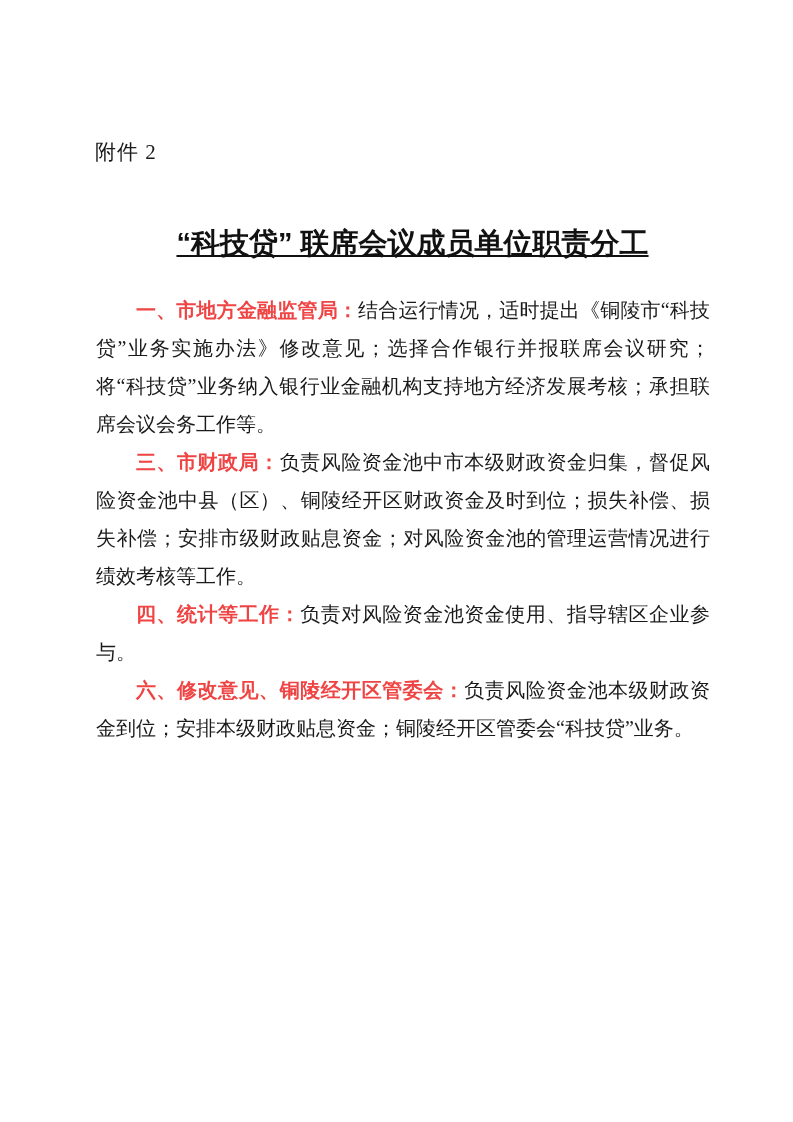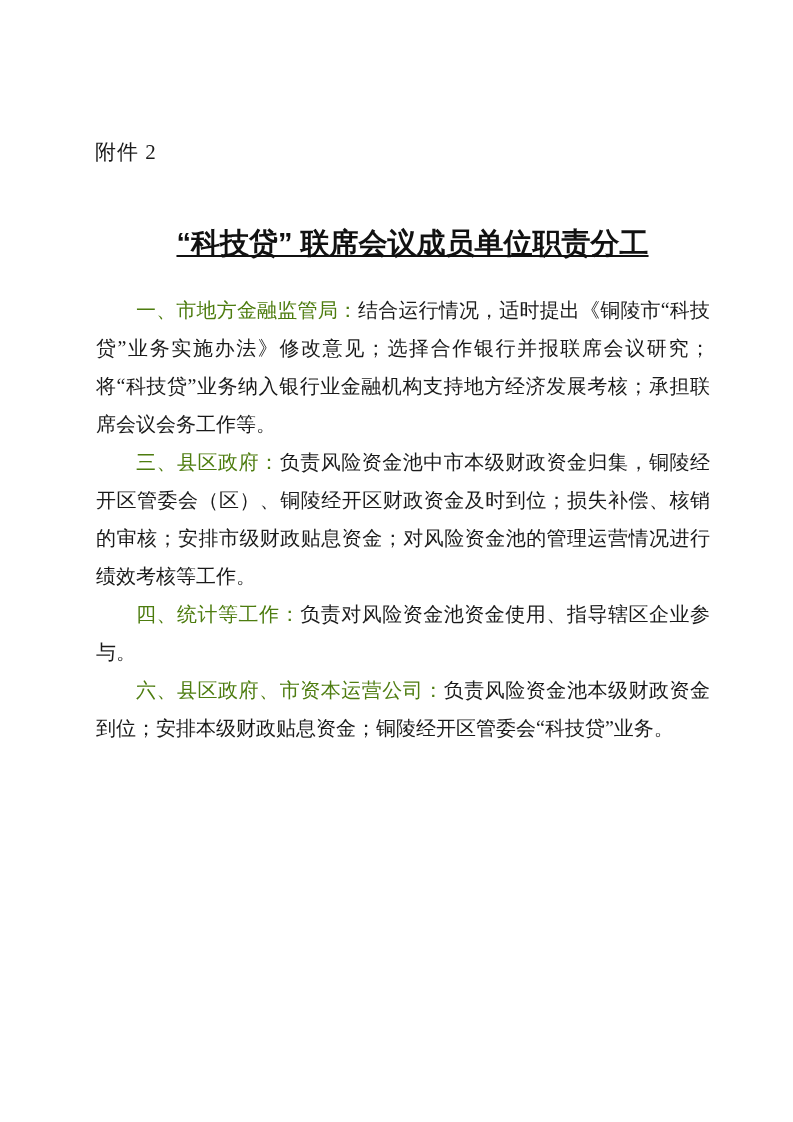--- a/index.html
+++ b/index.html
@@ -47,22 +47,22 @@
     margin: 0;
     text-indent: 2em;
     text-align: justify;
     font-size: 20px;
     line-height: 38px;
     font-family: "Liberation Serif", "DejaVu Serif", serif;
     color: #1a1a1a;
   }
   .para .lead {
     font-family: "Liberation Sans", "DejaVu Sans", sans-serif;
-    font-weight: 400;
-    color: #4d7c0f;
+    font-weight: 700;
+    color: #ef4444;
   }
   .page-number {
     position: absolute;
     top: 998px;
     right: 122px;
     font-size: 19px;
     letter-spacing: 2px;
     font-family: "Liberation Serif", "DejaVu Serif", serif;
     color: #15803d;
   }
@@ -74,24 +74,24 @@
 
   <div class="attachment-label">附件 2</div>
 
   <h1 class="doc-title">“科技贷” 联席会议成员单位职责分工</h1>
 
   <div class="doc-body">
 
     <p class="para"><span class="lead">一、市地方金融监管局：</span><span>结合运行情况，适时提出《铜陵市“科技贷”业务实施办法》修改意见；选择合作银行并报联席会议研究；将“科技贷”业务纳入银行业金融机构支持地方经济发展考核；承担联席会议会务工作等。</span></p>
 
 
-    <p class="para"><span class="lead">三、县区政府：</span><span>负责风险资金池中市本级财政资金归集，铜陵经开区管委会（区）、铜陵经开区财政资金及时到位；损失补偿、核销的审核；安排市级财政贴息资金；对风险资金池的管理运营情况进行绩效考核等工作。</span></p>
+    <p class="para"><span class="lead">三、市财政局：</span><span>负责风险资金池中市本级财政资金归集，督促风险资金池中县（区）、铜陵经开区财政资金及时到位；损失补偿、损失补偿；安排市级财政贴息资金；对风险资金池的管理运营情况进行绩效考核等工作。</span></p>
 
     <p class="para"><span class="lead">四、统计等工作：</span><span>负责对风险资金池资金使用、指导辖区企业参与。</span></p>
 
 
-    <p class="para"><span class="lead">六、县区政府、市资本运营公司：</span><span>负责风险资金池本级财政资金到位；安排本级财政贴息资金；铜陵经开区管委会“科技贷”业务。</span></p>
+    <p class="para"><span class="lead">六、修改意见、铜陵经开区管委会：</span><span>负责风险资金池本级财政资金到位；安排本级财政贴息资金；铜陵经开区管委会“科技贷”业务。</span></p>
 
   </div>
 
   <div class="page-number">— 11 —</div>
 
 </div>
 
 </body></html>

